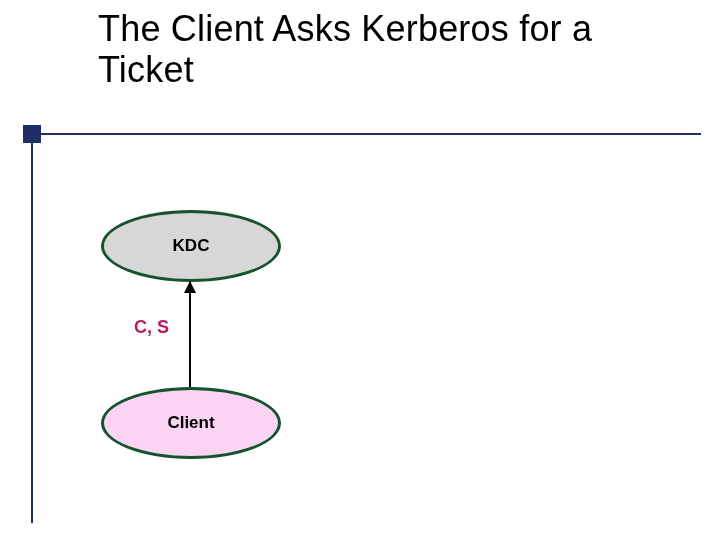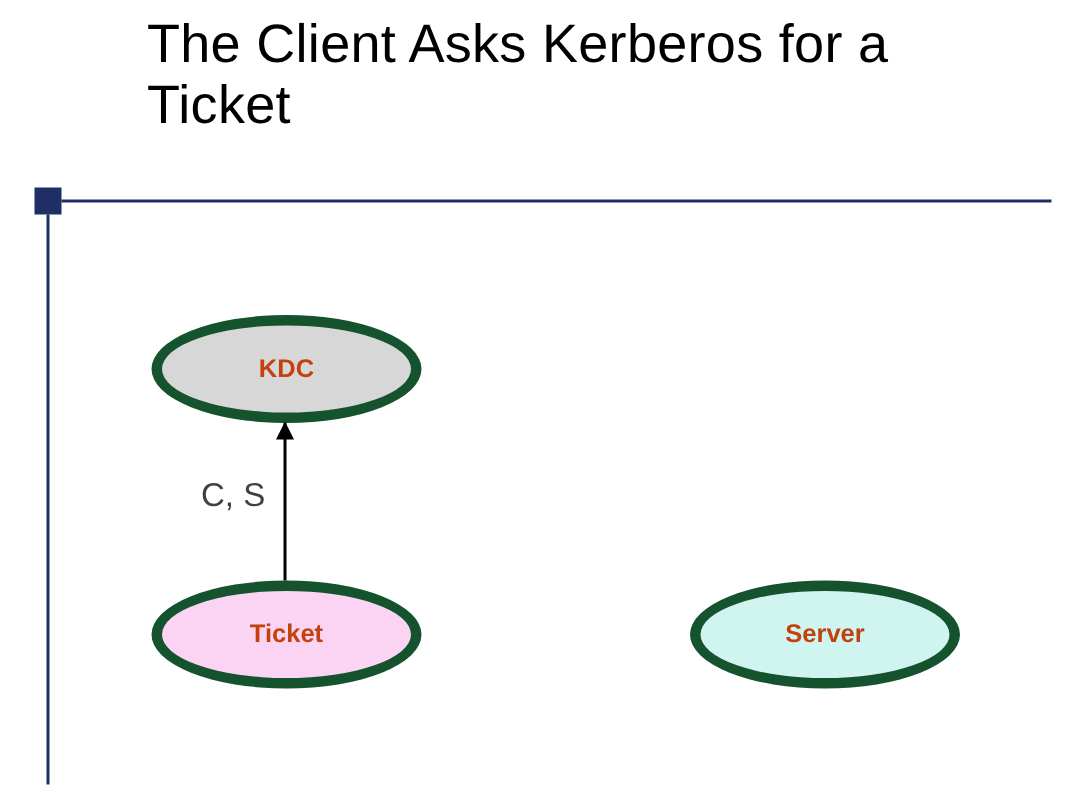--- a/index.html
+++ b/index.html
@@ -31,25 +31,25 @@
   .rule-v {
     position: absolute;
     left: 31px; top: 143px;
     width: 2px; height: 380px;
     background: #1f2f66;
   }
 
   
   .node {
     position: absolute;
-    border: 7px solid #14532d;
+    border: 3px solid #14532d;
     border-radius: 50%;
     display: flex; align-items: center; justify-content: center;
     font-size: 17px; font-weight: 700;
-    color: #c2410c;
+    color: #000000;
   }
   .kdc    { left: 101px; top: 210px; width: 180px; height: 72px; background: #d7d7d7; }
   .client { left: 101px; top: 387px; width: 180px; height: 72px; background: #fbd3f3; }
   .server { left: 460px; top: 387px; width: 180px; height: 72px; background: #d0f4f0; }
 
   
   .arrow {
     position: absolute;
     left: 189px; top: 282px;   
     width: 2px; height: 105px;
@@ -60,43 +60,40 @@
     position: absolute;
     left: -5px; top: -1px;
     width: 0; height: 0;
     border-left: 6px solid transparent;
     border-right: 6px solid transparent;
     border-bottom: 12px solid #000; 
   }
   .arrow-label {
     position: absolute;
     left: 134px; top: 317px;
-    font-size: 22px; font-weight: 400;
-    color: #404040;
+    font-size: 18px; font-weight: 700;
+    color: #be185d;
   }
 </style>
 </head>
 <body>
 
 <div class="slide">
 
   <div class="title">The Client Asks Kerberos for a Ticket</div>
 
   <div class="corner-square"></div>
   <div class="rule-h"></div>
   <div class="rule-v"></div>
 
   <div class="node kdc">
     <span>KDC</span>
   </div>
 
   <div class="node client">
-    <span>Ticket</span>
+    <span>Client</span>
   </div>
 
-  <div class="node server">
-    <span>Server</span>
-  </div>
 
   <div class="arrow"></div>
   <div class="arrow-label">C, S</div>
 
 </div>
 
 </body></html>

